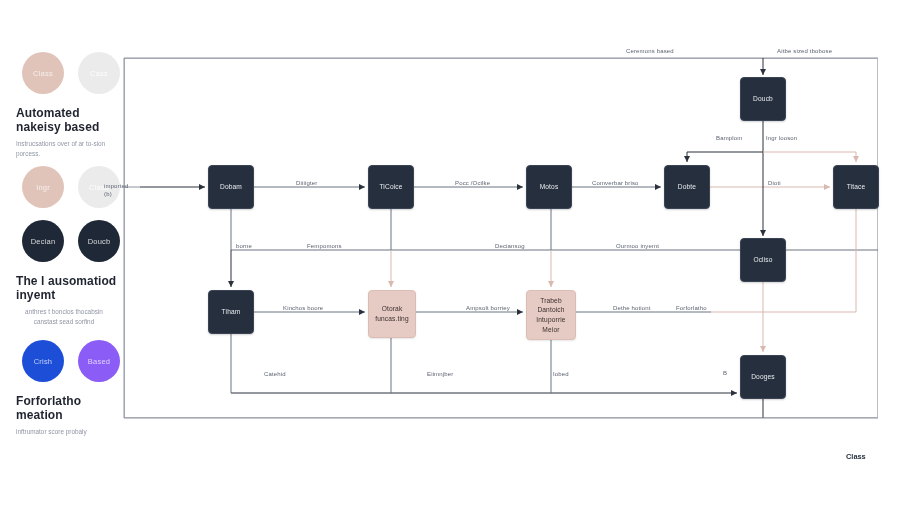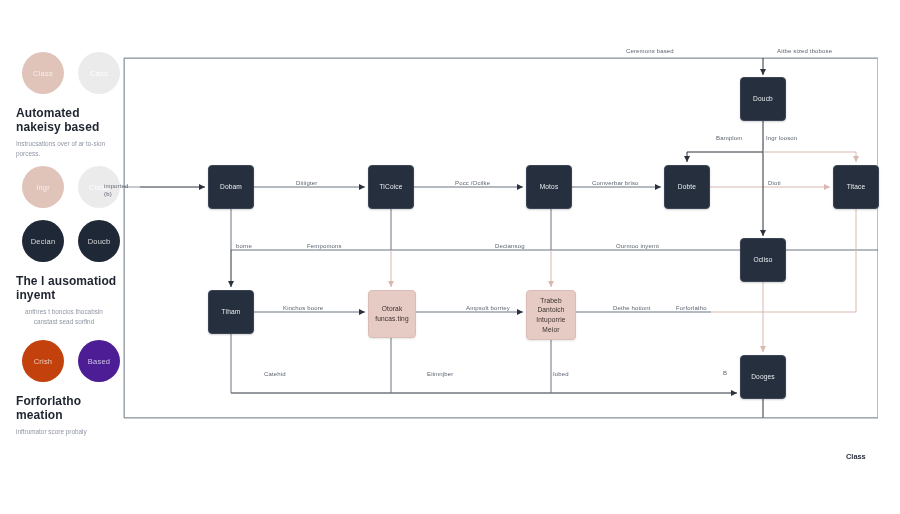--- a/index.html
+++ b/index.html
@@ -185,22 +185,22 @@
       <div class="legend-dots">
         <div class="legend-dot dark" style="background:#1f2836;">Decian</div>
         <div class="legend-dot dark" style="background:#1f2836;">Doucb</div>
       </div>
       <div class="legend-title">The l ausomatiod inyemt</div>
       <div class="legend-sub" style="text-align:center;">anthres t boncios thocabsin canstast sead sorfind</div>
     </div>
 
     <div class="legend-group" style="top:288px;">
       <div class="legend-dots">
-        <div class="legend-dot" style="background:#c2410c;">Crish</div>
-        <div class="legend-dot" style="background:#4c1d95;">Based</div>
+        <div class="legend-dot" style="background:#1d4ed8;">Crish</div>
+        <div class="legend-dot" style="background:#8b5cf6;">Based</div>
       </div>
       <div class="legend-title">Forforlatho meation</div>
       <div class="legend-sub">inftrumator score probaly</div>
     </div>
   </div>
 
   <div class="frame"></div>
 
   <svg class="canvas" viewBox="0 0 900 514">
     <defs>

